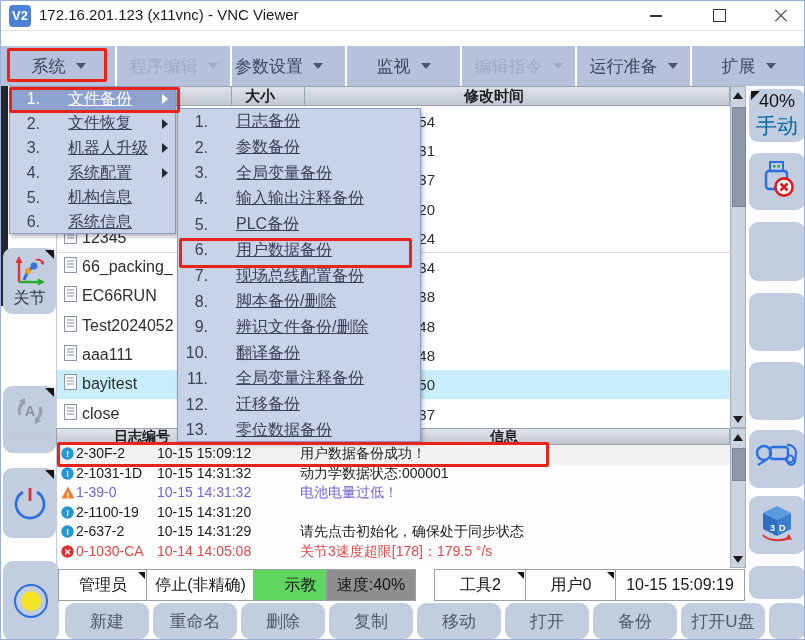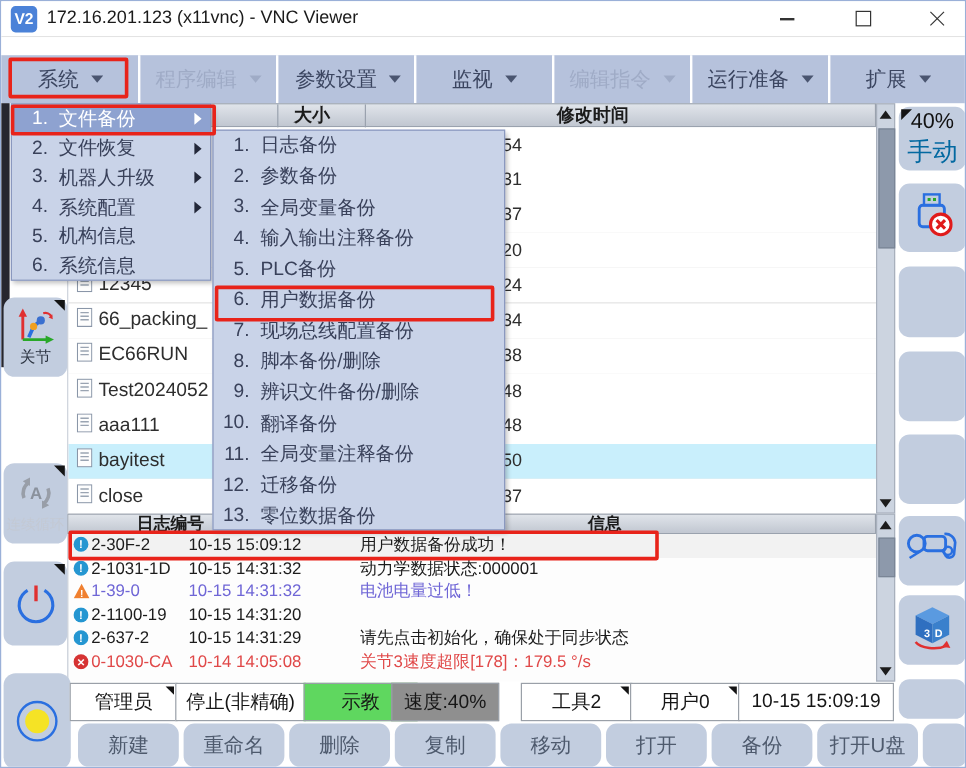--- a/index.html
+++ b/index.html
@@ -21,21 +21,21 @@
     font-size:17px;color:#3b4560;}
   .menu-item.disabled{color:#9fabc6;}
   .menu-sep{position:absolute;top:0;width:2px;height:40px;background:#fff;}
   .arr-down{width:0;height:0;border-left:5px solid transparent;border-right:5px solid transparent;border-top:6px solid #4a5570;}
   .disabled .arr-down{border-top-color:#9fabc6;}
   .arr-right{width:0;height:0;border-top:5px solid transparent;border-bottom:5px solid transparent;border-left:6px solid #23283a;}
   
   .dropdown{background:#c9d3e8;border:1px solid #8a98bf;box-shadow:2px 3px 4px rgba(0,0,0,.25);z-index:20;}
   .dd-item{position:absolute;left:0;width:100%;display:flex;align-items:center;font-size:16px;color:#39415a;}
   .dd-item .num{width:30px;text-align:right;flex:0 0 30px;}
-  .dd-item .lbl{margin-left:9px;white-space:nowrap;}
+  .dd-item .lbl{margin-left:28px;white-space:nowrap;text-decoration:underline;}
   .dd-item .arr-right{position:absolute;right:7px;}
   .dd-item.selected{background:#8ea2d0;color:#fff;}
   .dd-item.selected .arr-right{border-left-color:#fff;}
   
   .tbl-header{background:linear-gradient(#e0e4ea,#c1c7d1);border:1px solid #9aa2ae;color:#1b1b1b;font-weight:bold;}
   .hdr-lbl{position:absolute;top:50%;transform:translate(-50%,-50%);font-size:15px;white-space:nowrap;}
   .file-row{position:absolute;left:0;width:100%;border-bottom:1px solid #dcdcdc;background:#fff;}
   .file-row.selected{background:#c9effc;}
   .file-name{position:absolute;left:25px;top:50%;transform:translateY(-50%);font-size:16px;color:#2e2e2e;white-space:nowrap;}
   .file-size{position:absolute;right:295px;top:50%;transform:translateY(-50%);font-size:15px;color:#2e2e2e;}
@@ -57,21 +57,21 @@
   .corner-tr{position:absolute;top:2px;right:2px;width:0;height:0;border-left:9px solid transparent;border-top:9px solid #141414;}
   .corner-tl{position:absolute;top:2px;left:2px;width:0;height:0;border-right:9px solid transparent;border-top:9px solid #141414;}
   .corner-sm{border-left-width:7px;border-top-width:7px;}
   
   .status-box{position:absolute;top:568px;height:30px;background:#fff;border:1px solid #9aa0a8;
     display:flex;align-items:center;justify-content:center;font-size:16px;color:#161616;white-space:nowrap;}
   
   .red-box{border:3px solid #e8231a;border-radius:2px;z-index:60;pointer-events:none;}
   .darkstrip{background:#26262e;}
   #left-loop-label{font-size:12px;color:#c3c9d4;}
-  #joint-label{font-size:13px;color:#2c3442;}
+  #joint-label{font-size:16px;color:#2c3442;}
   .sidebtn-inner{display:flex;flex-direction:column;align-items:center;justify-content:center;width:100%;height:100%;}
 </style>
 </head>
 <body>
 
 <div id="root">
 
   <div id="titlebar" class="abs">
     <div id="vnc-logo" class="abs">V2</div>
     <div id="title-text" class="abs">172.16.201.123 (x11vnc) - VNC Viewer</div>
@@ -95,21 +95,21 @@
       <div class="menu-item" style="left: 1px; width: 113px;">
         <span>系统</span>
         <span class="arr-down"></span>
       </div>
       <div class="menu-sep" style="left: 114px;"></div>
       <div class="menu-item disabled" style="left: 116px; width: 113px;">
         <span>程序编辑</span>
         <span class="arr-down"></span>
       </div>
       <div class="menu-sep" style="left: 229px;"></div>
-      <div class="menu-item" style="left: 231px; width: 94px; padding-left: 11px;">
+      <div class="menu-item" style="left: 231px; width: 94px;">
         <span>参数设置</span>
         <span class="arr-down"></span>
       </div>
       <div class="menu-sep" style="left: 344px;"></div>
       <div class="menu-item" style="left: 346px; width: 113px;">
         <span>监视</span>
         <span class="arr-down"></span>
       </div>
       <div class="menu-sep" style="left: 459px;"></div>
       <div class="menu-item disabled" style="left: 461px; width: 113px;">

